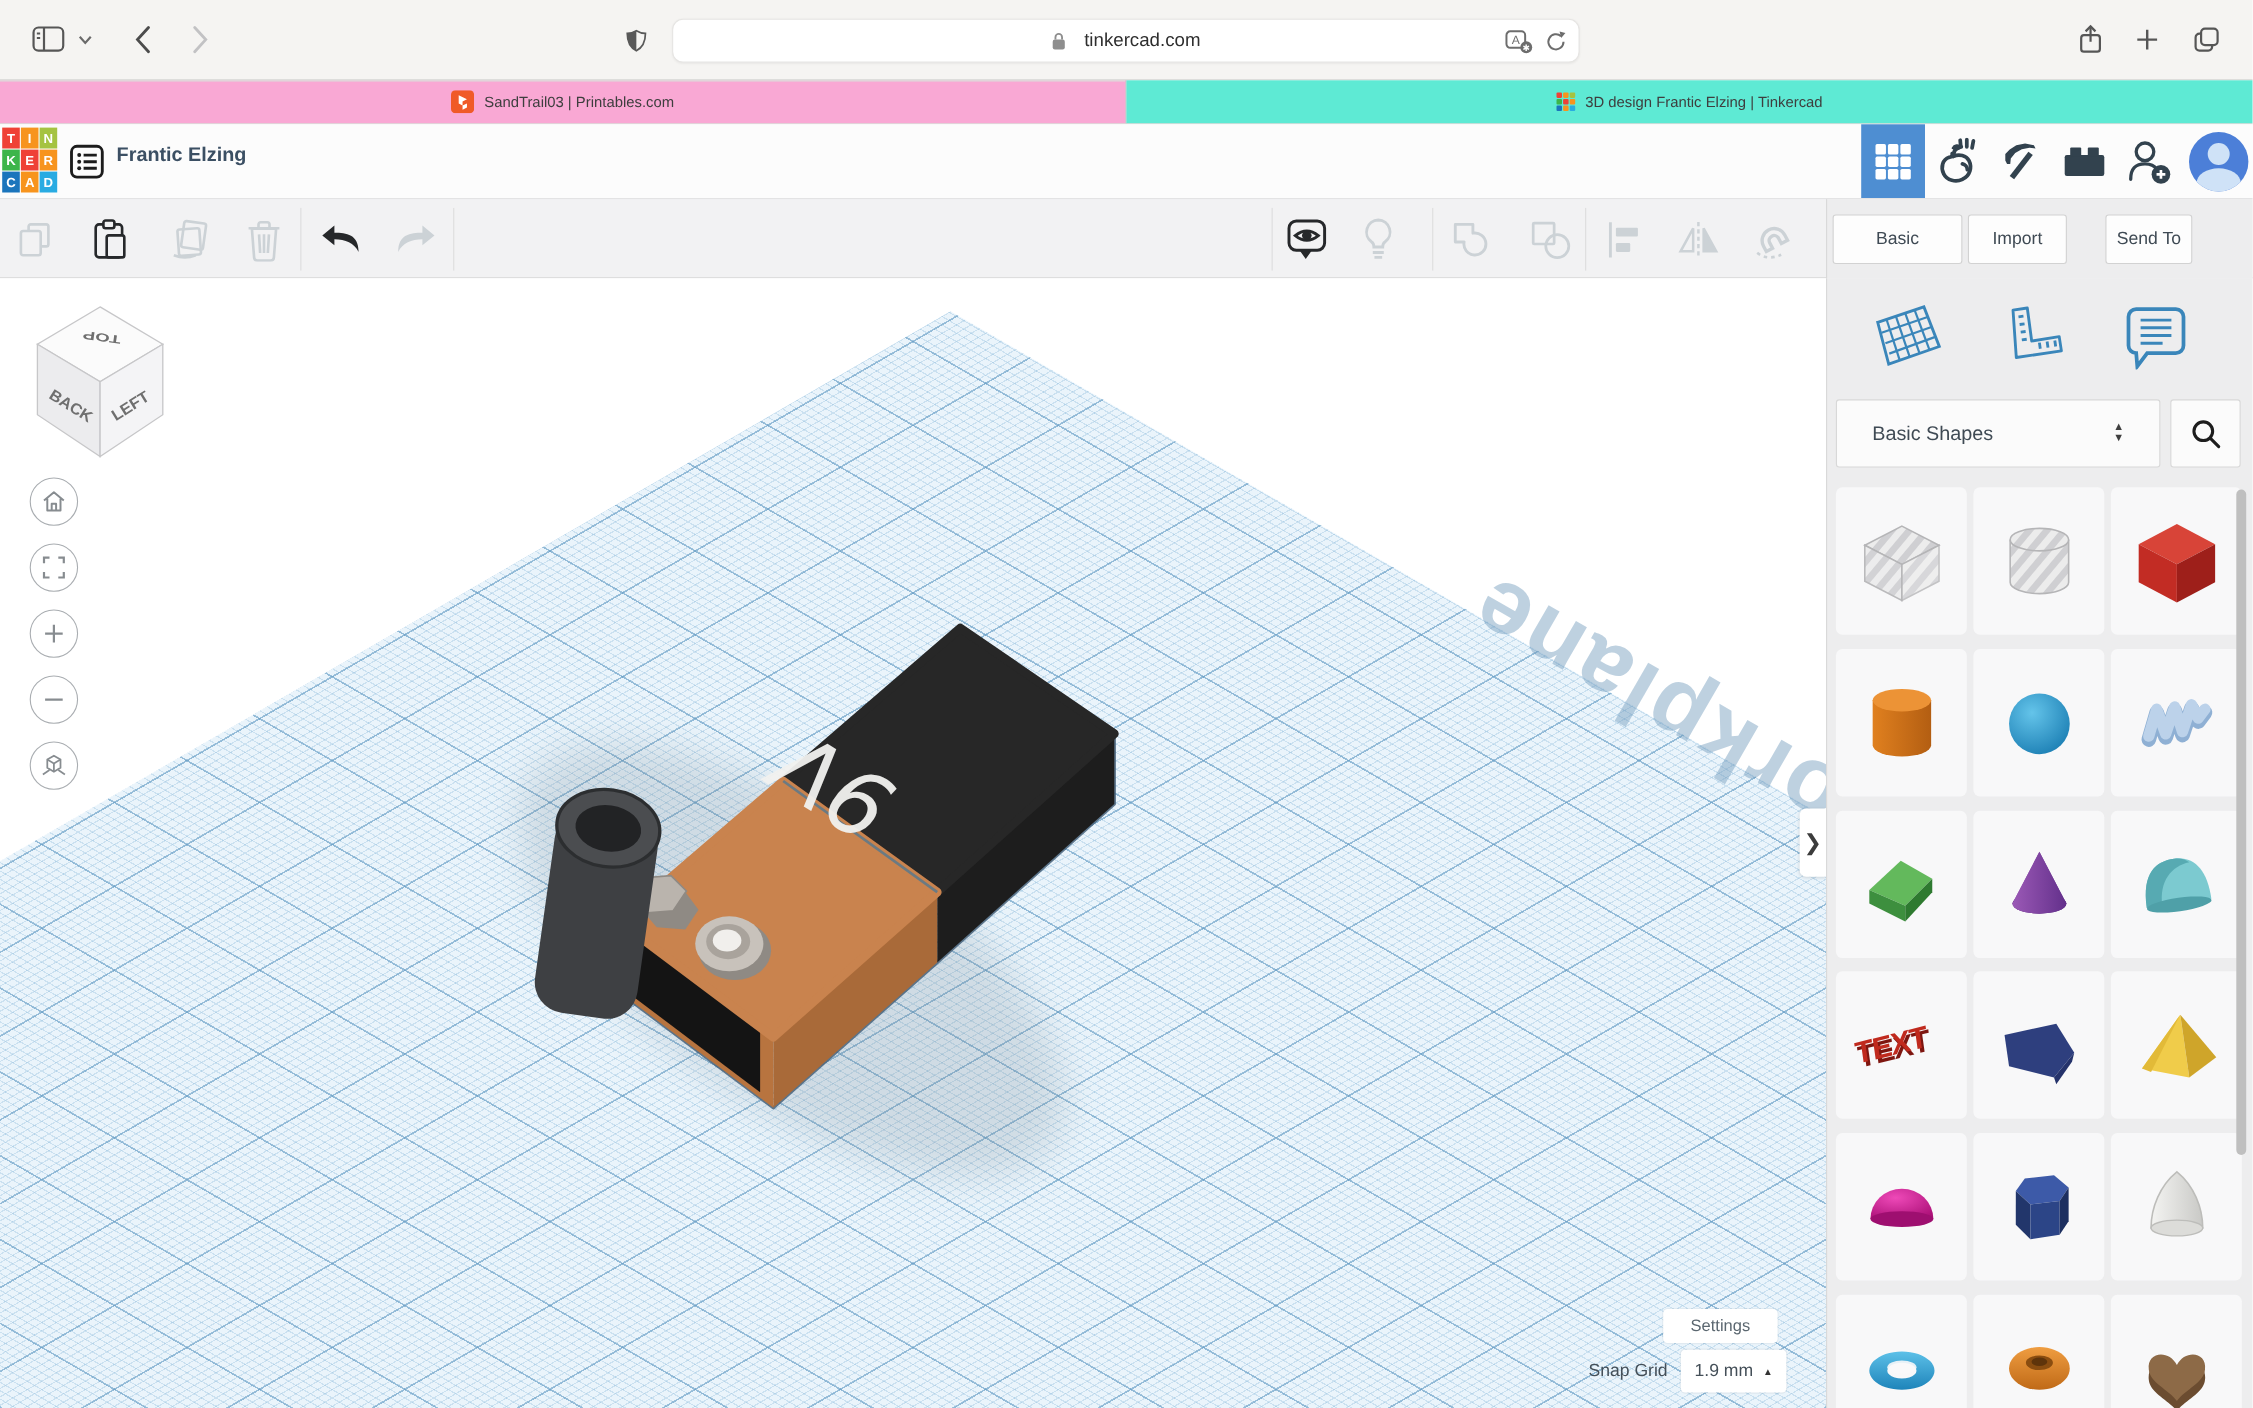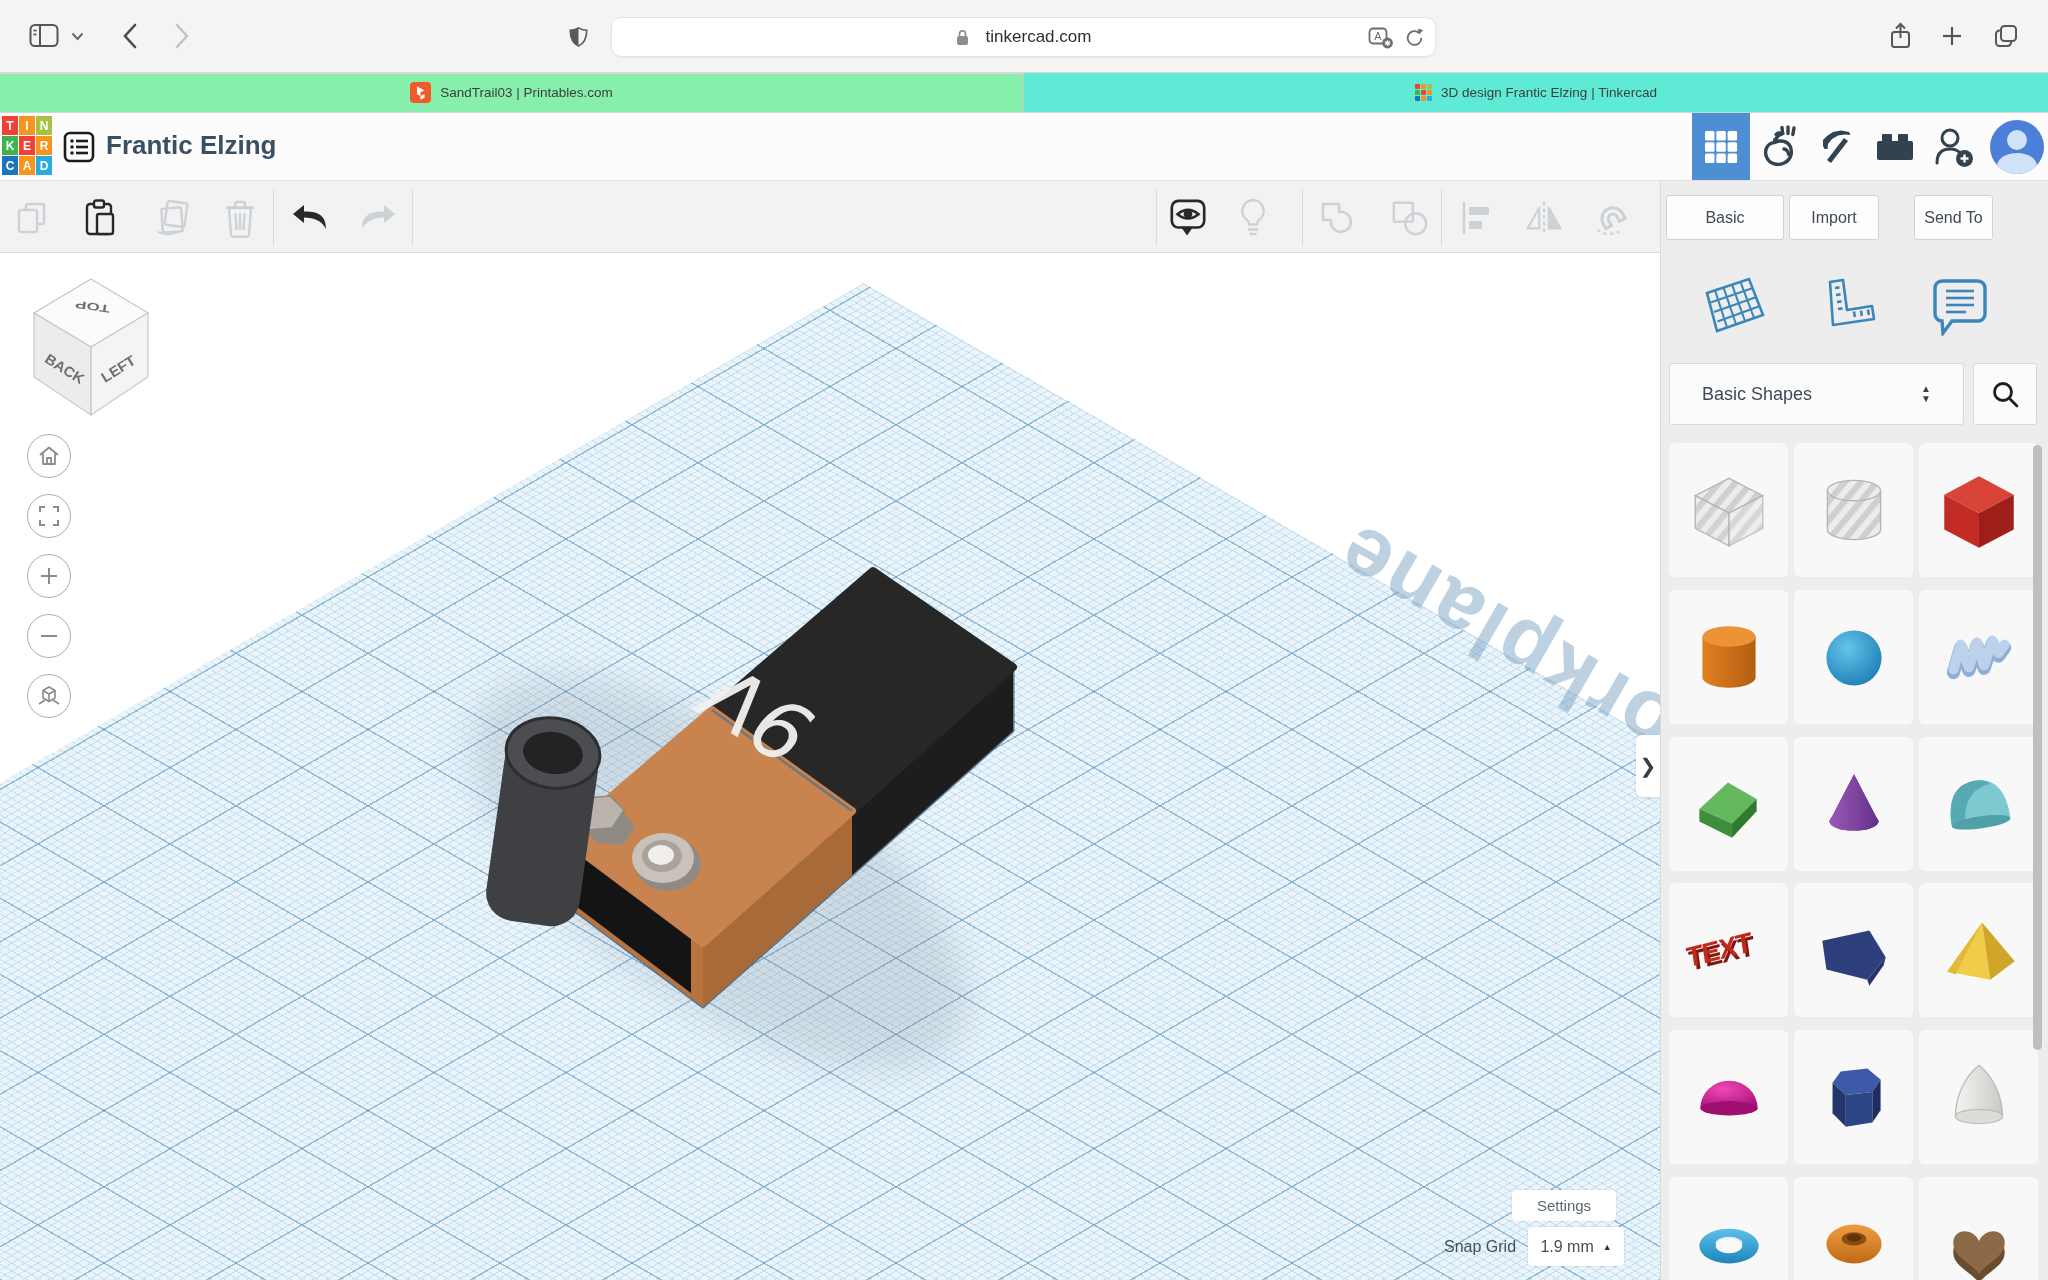--- a/index.html
+++ b/index.html
@@ -9,31 +9,31 @@
   
   .chrome { position:absolute; left:0; top:0; width:2048px; height:73px; background:#f5f4f2; border-bottom:1px solid #d8d7d5; }
   .chrome .icon-btn { position:absolute; top:14px; width:44px; height:44px; display:flex; align-items:center; justify-content:center; }
   .urlbar { position:absolute; left:611px; top:17px; width:825px; height:40px; background:#ffffff; border:1px solid #e6e5e3; border-radius:10px; display:flex; align-items:center; justify-content:center; gap:7px; box-shadow:0 1px 2px rgba(0,0,0,0.05); }
   .urlbar .url-text { font-size:17px; color:#2e2e2e;padding-left:10px; }
   .urlbar-right { position:absolute; right:10px; top:0; height:40px; display:flex; align-items:center; gap:10px; }
 
   
   .tabstrip { position:absolute; left:0; top:73px; width:2048px; height:40px; display:flex; border-bottom:1px solid #d5d4d2; }
   .tab { width:1024px; height:100%; display:flex; align-items:center; justify-content:center; gap:9px; font-size:13.5px; color:#3e3e3e; }
-  .tab.inactive { background:#86efac; border-right:1px solid #cbcac8; box-shadow:inset 0 1px 0 #dcdbd9; }
+  .tab.inactive { background:#f9a8d4; border-right:1px solid #cbcac8; box-shadow:inset 0 1px 0 #dcdbd9; }
   .tab.active { background:#5eead4; }
   .mini-grid { display:grid; grid-template-columns:repeat(3,5px); grid-template-rows:repeat(3,5px); gap:1px; }
   .mini-grid span { border-radius:1px; }
 
   
   .appheader { position:absolute; left:0; top:113px; width:2048px; height:67px; background:#fcfcfc; }
   .tkc-logo { position:absolute; left:2px; top:3px; display:grid; grid-template-columns:repeat(3,16px); grid-template-rows:repeat(3,19px); gap:1px; }
   .tkc-logo span { display:flex; align-items:center; justify-content:center; color:#fff; font-size:12px; font-weight:bold; }
   .props-btn { position:absolute; left:60px; top:15px; width:38px; height:38px; display:flex; align-items:center; justify-content:center; }
-  .design-title { position:absolute; left:106px; top:17px; font-size:26px; font-weight:600; color:#3b4f63; }
+  .design-title { position:absolute; left:106px; top:17px; font-size:18px; font-weight:600; color:#3b4f63; }
   .hdr-right { position:absolute; right:0; top:0; height:67px; display:flex; align-items:center; }
   .hdr-tile { width:58px; height:67px; display:flex; align-items:center; justify-content:center; }
   .hdr-tile.active { background:#4e8ed2; }
   .avatar { width:54px; height:54px; border-radius:50%; background:#4c7fd8; overflow:hidden; position:relative; margin:0 4px 0 8px; }
   .avatar .head { position:absolute; left:17px; top:10px; width:20px; height:20px; border-radius:50%; background:#cfe2f7; }
   .avatar .body { position:absolute; left:7px; top:33px; width:40px; height:26px; border-radius:50% 50% 0 0; background:#cfe2f7; }
 
   
   .apptoolbar { position:absolute; left:0; top:180px; width:2048px; height:73px; background:#f2f2f3; border-top:1px solid #e3e3e4; border-bottom:1px solid #d9d9d9; }
   .tb-icon { position:absolute; top:17px; width:40px; height:40px; display:flex; align-items:center; justify-content:center; }

